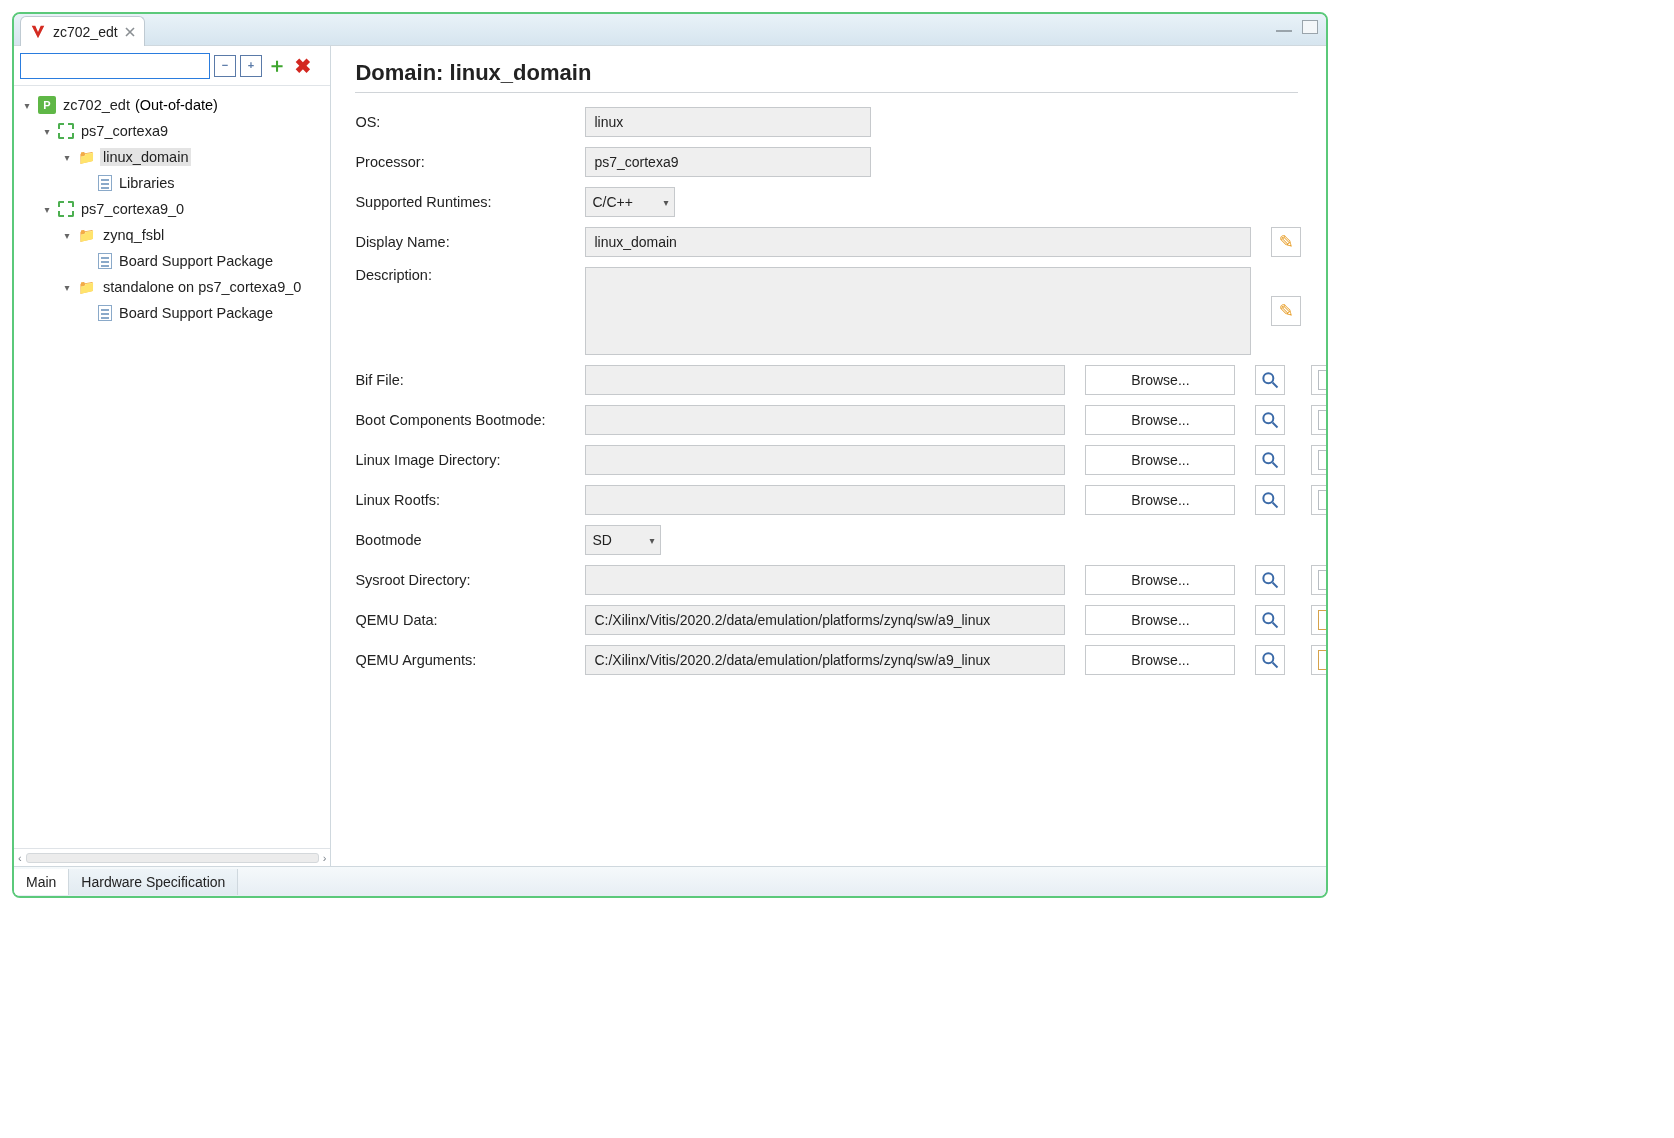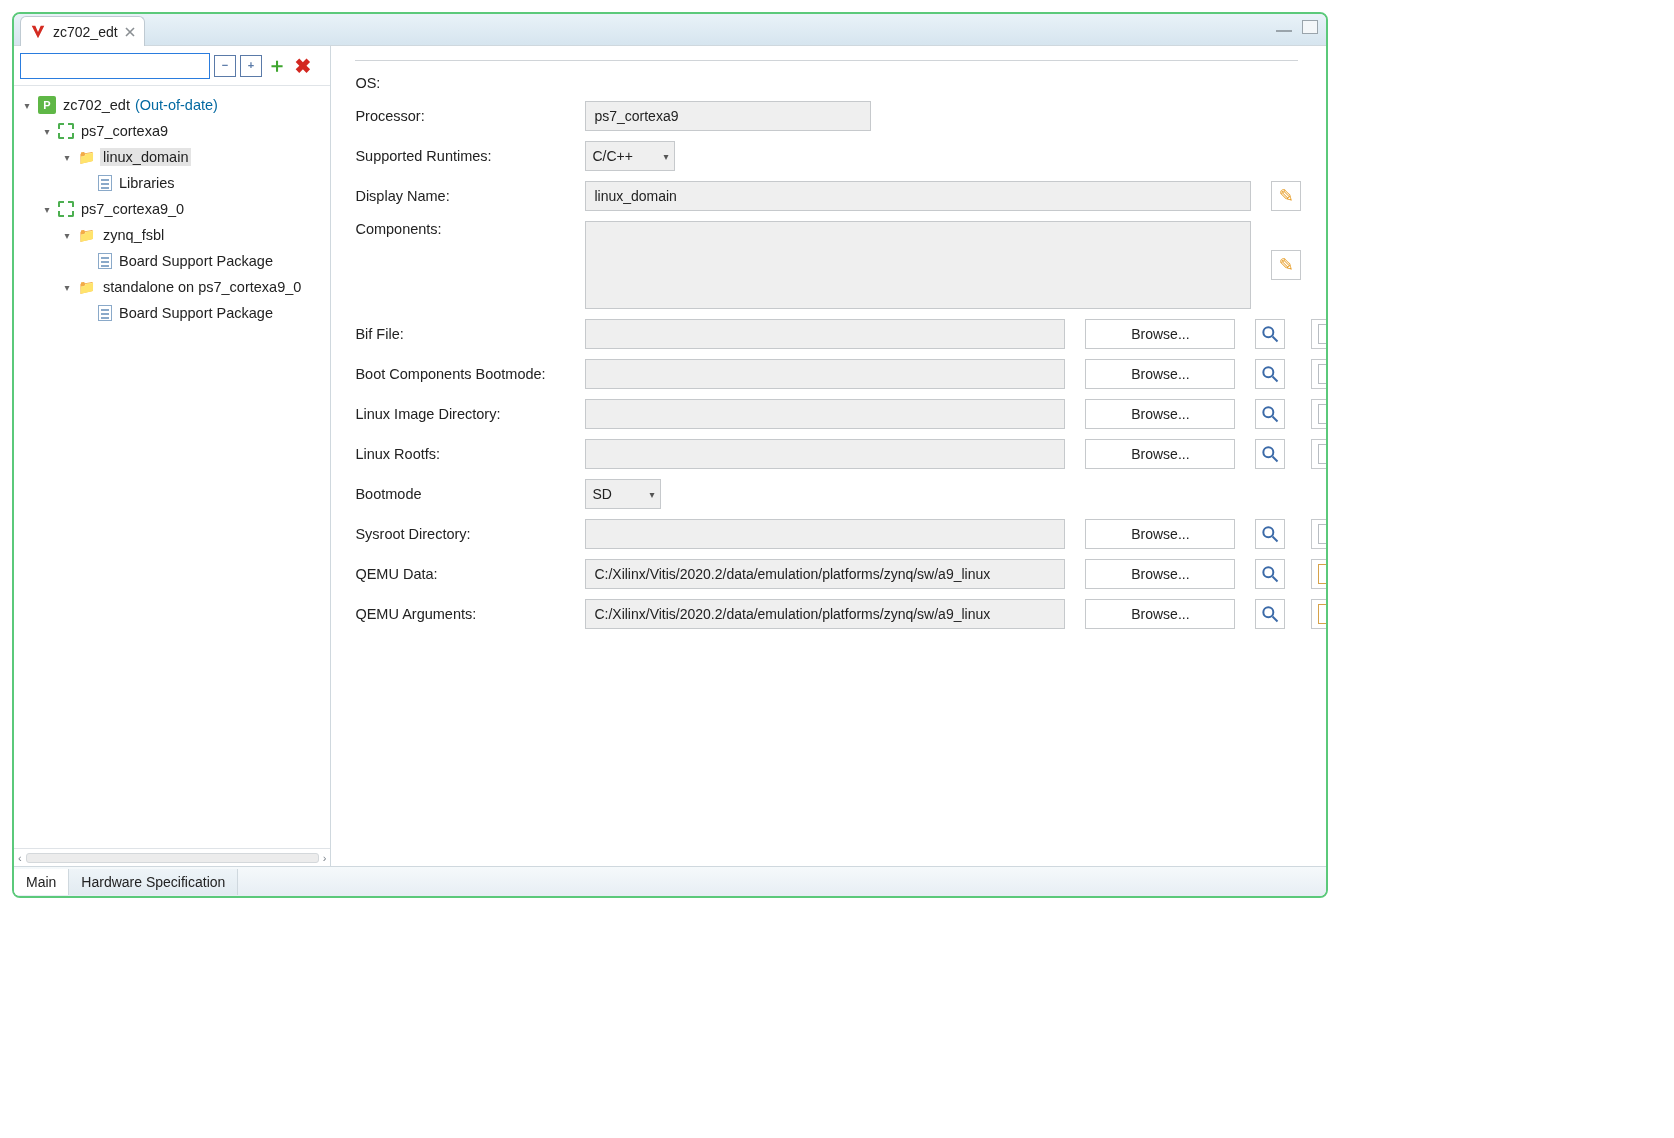--- a/index.html
+++ b/index.html
@@ -134,21 +134,21 @@
   }
   .ind-1 { padding-left: 2px; }
   .ind-2 { padding-left: 22px; }
   .ind-3 { padding-left: 42px; }
   .ind-4 { padding-left: 62px; }
   .node {
     display: inline-flex; align-items: center; gap: 5px;
     padding: 1px 3px;
   }
   .node.selected { background: #e4e4e4; }
-  .status-ood { color: #0369a1; }
+  .status-ood { color: #000000; }
 
   .ic {
     width: 18px; height: 18px;
     display: inline-flex; align-items:center; justify-content:center;
     font-size: 14px;
   }
   .ic-proj   { background:#5fb746; color:#fff; font-size:11px; font-weight:bold; border-radius:2px; }
   .ic-chip   { border:2px dashed #4caf50; width:16px; height:16px; border-radius:2px; }
   .ic-folder { }
   .ic-doc    { border:1px solid #8aa9c9; width:14px; height:16px; background:#fff; position:relative; }
@@ -385,24 +385,28 @@
       </div>
 
       <div class="hscroll">
         <span>‹</span>
         <div class="track"></div>
         <span>›</span>
       </div>
     </div>
 
     <div class="content">
+      <div class="heading">Domain: linux_domain</div>
       <hr class="hd">
 
       <div class="form-row" style="grid-template-columns:210px 286px;">
         <div class="lbl">OS:</div>
+        <div class="ro-field">
+            <span>linux</span>
+          </div>
       </div>
 
       <div class="form-row" style="grid-template-columns:210px 286px;">
         <div class="lbl">Processor:</div>
         <div class="ro-field">
             <span>ps7_cortexa9</span>
           </div>
       </div>
 
       <div class="form-row" style="grid-template-columns:210px 90px;">
@@ -417,21 +421,21 @@
         <div class="lbl">Display Name:</div>
         <div class="ro-field">
             <span>linux_domain</span>
           </div>
         <div class="ic-btn">
             <span class="ic-pencil">✎</span>
           </div>
       </div>
 
       <div class="form-row ta-row">
-        <div class="lbl">Components:</div>
+        <div class="lbl">Description:</div>
         <div class="ta-field">
             <span></span>
           </div>
         <div class="ic-btn" style="margin-top:29px;">
             <span class="ic-pencil">✎</span>
           </div>
       </div>
 
       <div class="form-row">
         <div class="lbl">Bif File:</div>

